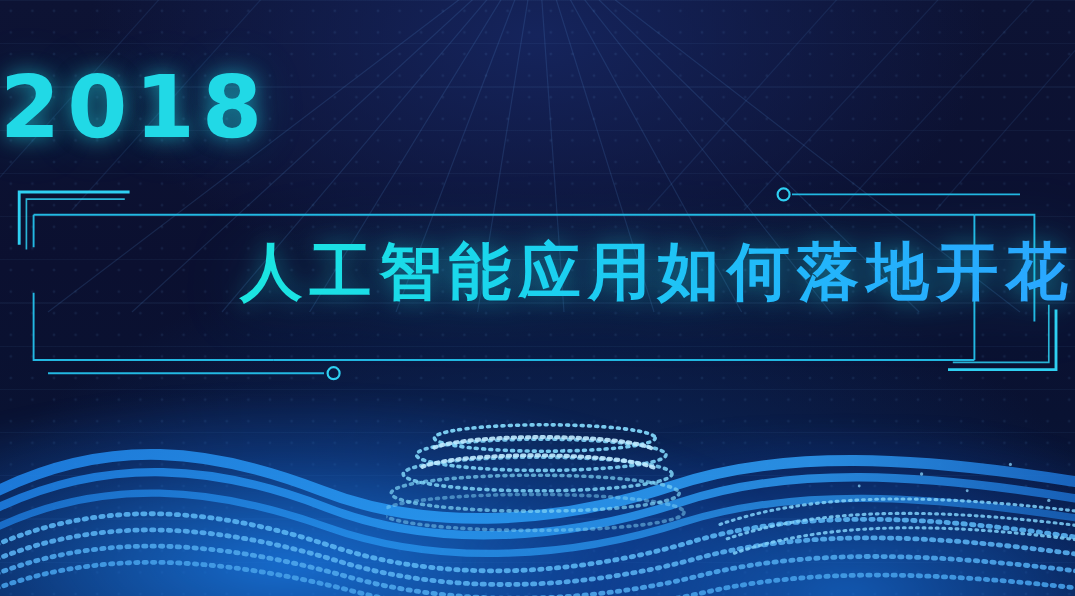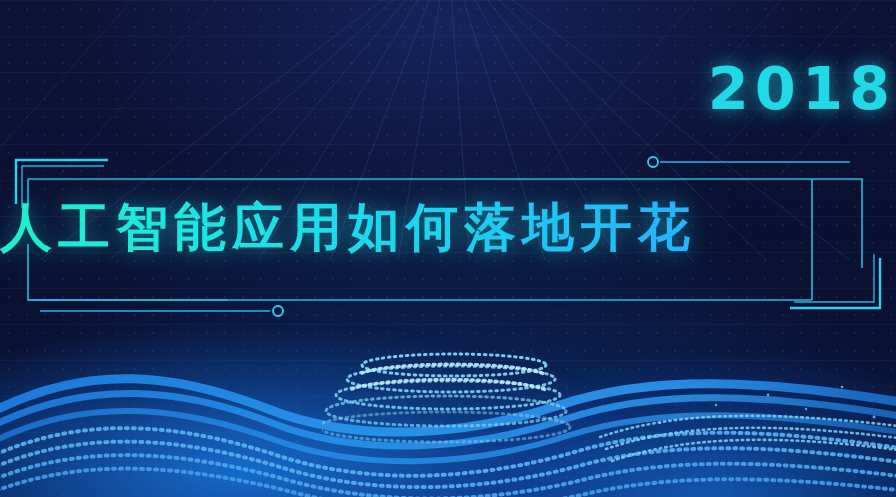--- a/index.html
+++ b/index.html
@@ -26,36 +26,36 @@
   .bg-hlines{
     position:absolute;inset:0;
     background-image:repeating-linear-gradient(180deg, rgba(120,190,255,.055) 0 1px, transparent 1px 36px);
   }
   .rays{position:absolute;left:0;top:-40px;width:896px;height:320px;opacity:.5;}
   .diag{position:absolute;left:0;top:0;width:896px;height:180px;opacity:.45;}
 
   
   .year{
     position:absolute;left:0;top:50px;width:896px;
-    text-align:right;
-    font-size:59px;line-height:78px;font-weight:bold;
+    text-align:left;
+    font-size:72px;line-height:78px;font-weight:bold;
     letter-spacing:6px;
     color:#21d9e6;
     text-shadow:0 0 16px rgba(33,217,230,.55),0 0 40px rgba(33,217,230,.28);
     font-family:"DejaVu Sans","Liberation Sans",sans-serif;
   }
 
   
   .frame-wrap{position:absolute;left:0;top:148px;width:896px;height:170px;}
   .frame-svg{position:absolute;left:0;top:0;}
 
   
   .headline{
     position:absolute;left:0;top:196px;width:896px;
-    text-align:left;
+    text-align:right;
     font-size:52px;line-height:62px;font-weight:bold;
     letter-spacing:6px;
     background:linear-gradient(95deg,#1ef0cf 0%, #1be6e0 22%, #1ad4ee 48%, #22b6fb 74%, #2aa6ff 100%);
     -webkit-background-clip:text;background-clip:text;
     color:transparent;-webkit-text-fill-color:transparent;
     filter:drop-shadow(0 0 10px rgba(30,220,230,.45)) drop-shadow(0 0 26px rgba(30,200,255,.25));
     font-family:"DejaVu Sans","Liberation Sans",sans-serif;
   }
 
   

